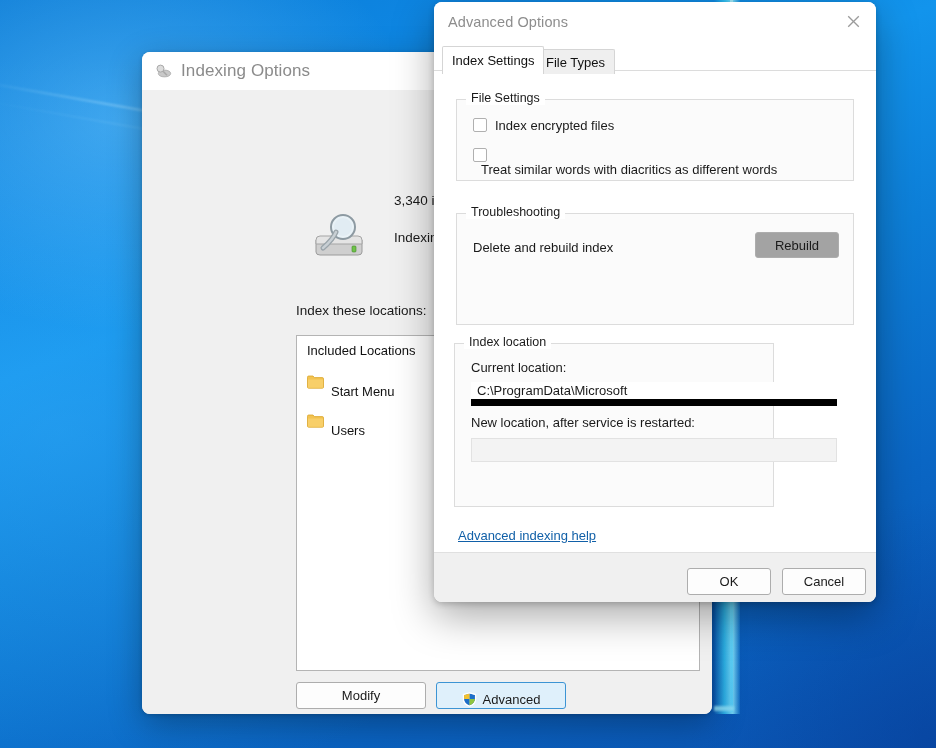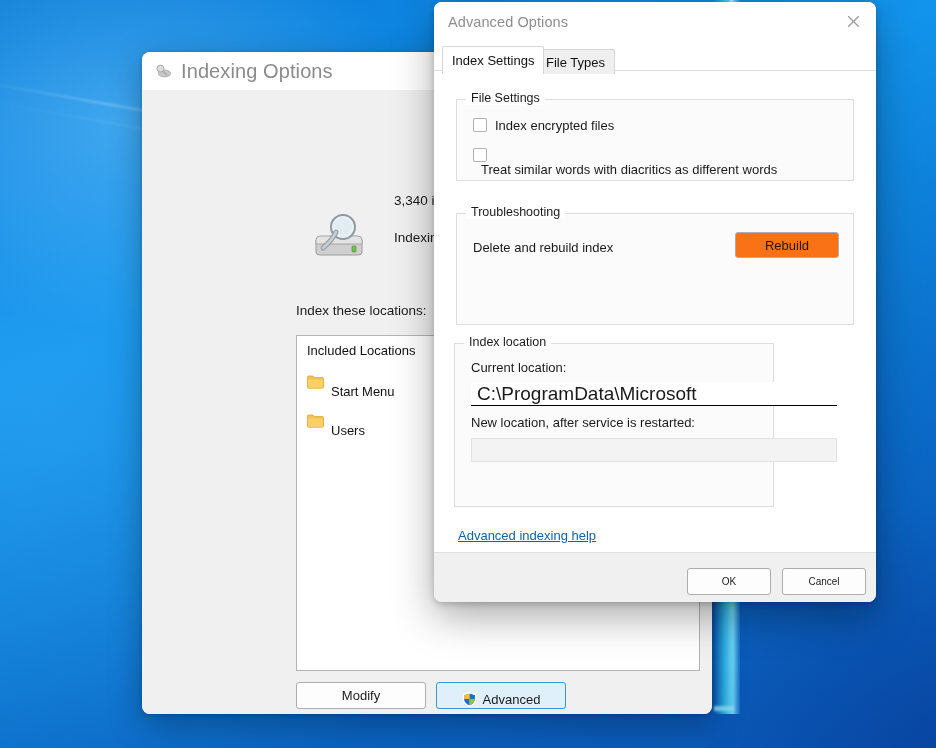--- a/index.html
+++ b/index.html
@@ -77,21 +77,21 @@
   }
   #indexing-titlebar {
     height: 38px;
     background: #ffffff;
     display: flex;
     align-items: center;
     padding-left: 12px;
     position: relative;
   }
   #indexing-title-text {
-    font-size: 20px;
+    font-size: 17px;
     color: #8b8b8b;
     margin-left: 9px;
     letter-spacing: .1px;
   }
   #indexing-body {
     position: absolute;
     left: 0; top: 38px;
     width: 570px; height: 624px;
     background: #f0f0f0;
   }
@@ -278,22 +278,22 @@
   }
   .cb-row .cb-label { margin-left: 8px; }
 
   
   #ts-delete-label {
     position: absolute; left: 16px; top: 26px;
     font-size: 13px; color: #1a1a1a;
   }
   #btn-rebuild {
     position: absolute; right: 14px; top: 18px;
-    width: 104px; height: 26px;
-    background: #f97316;
+    width: 84px; height: 26px;
+    background: #a3a3a3;
     border: 1px solid #adadad;
     border-radius: 3px;
     font-size: 13px; color: #1a1a1a;
     font-family: "Liberation Sans", sans-serif;
     cursor: pointer;
   }
   #link-troubleshoot-adv {
     position: absolute; left: 16px; top: 86px;
     font-size: 13px; color: #1160a8;
     text-decoration: underline; cursor: pointer;
@@ -302,23 +302,23 @@
   
   #lbl-current-location {
     position: absolute; left: 16px; top: 16px;
     font-size: 13px; color: #1a1a1a;
   }
   #input-current-location {
     position: absolute; left: 16px; top: 38px;
     width: 366px; height: 24px;
     background: #ffffff;
     border: none;
-    border-bottom: 1px solid #000000;
+    border-bottom: 7px solid #000000;
     padding: 0 6px;
-    font-size: 19px; color: #1a1a1a;
+    font-size: 13px; color: #1a1a1a;
     font-family: "Liberation Sans", sans-serif;
   }
   #lbl-new-location {
     position: absolute; left: 16px; top: 71px;
     font-size: 13px; color: #1a1a1a;
   }
   #input-new-location {
     position: absolute; left: 16px; top: 94px;
     width: 366px; height: 24px;
     background: #f3f3f3;
@@ -350,21 +350,21 @@
     width: 442px; height: 50px;
     background: #f0f0f0;
     border-top: 1px solid #e0e0e0;
   }
   #btn-ok, #btn-cancel {
     position: absolute; top: 15px;
     width: 84px; height: 27px;
     background: #fdfdfd;
     border: 1px solid #adadad;
     border-radius: 3px;
-    font-size: 10px; color: #1a1a1a;
+    font-size: 13px; color: #1a1a1a;
     font-family: "Liberation Sans", sans-serif;
     cursor: pointer;
   }
   #btn-ok     { left: 253px; }
   #btn-cancel { left: 348px; }
 </style>
 </head>
 <body>
 
 <div id="desktop">

